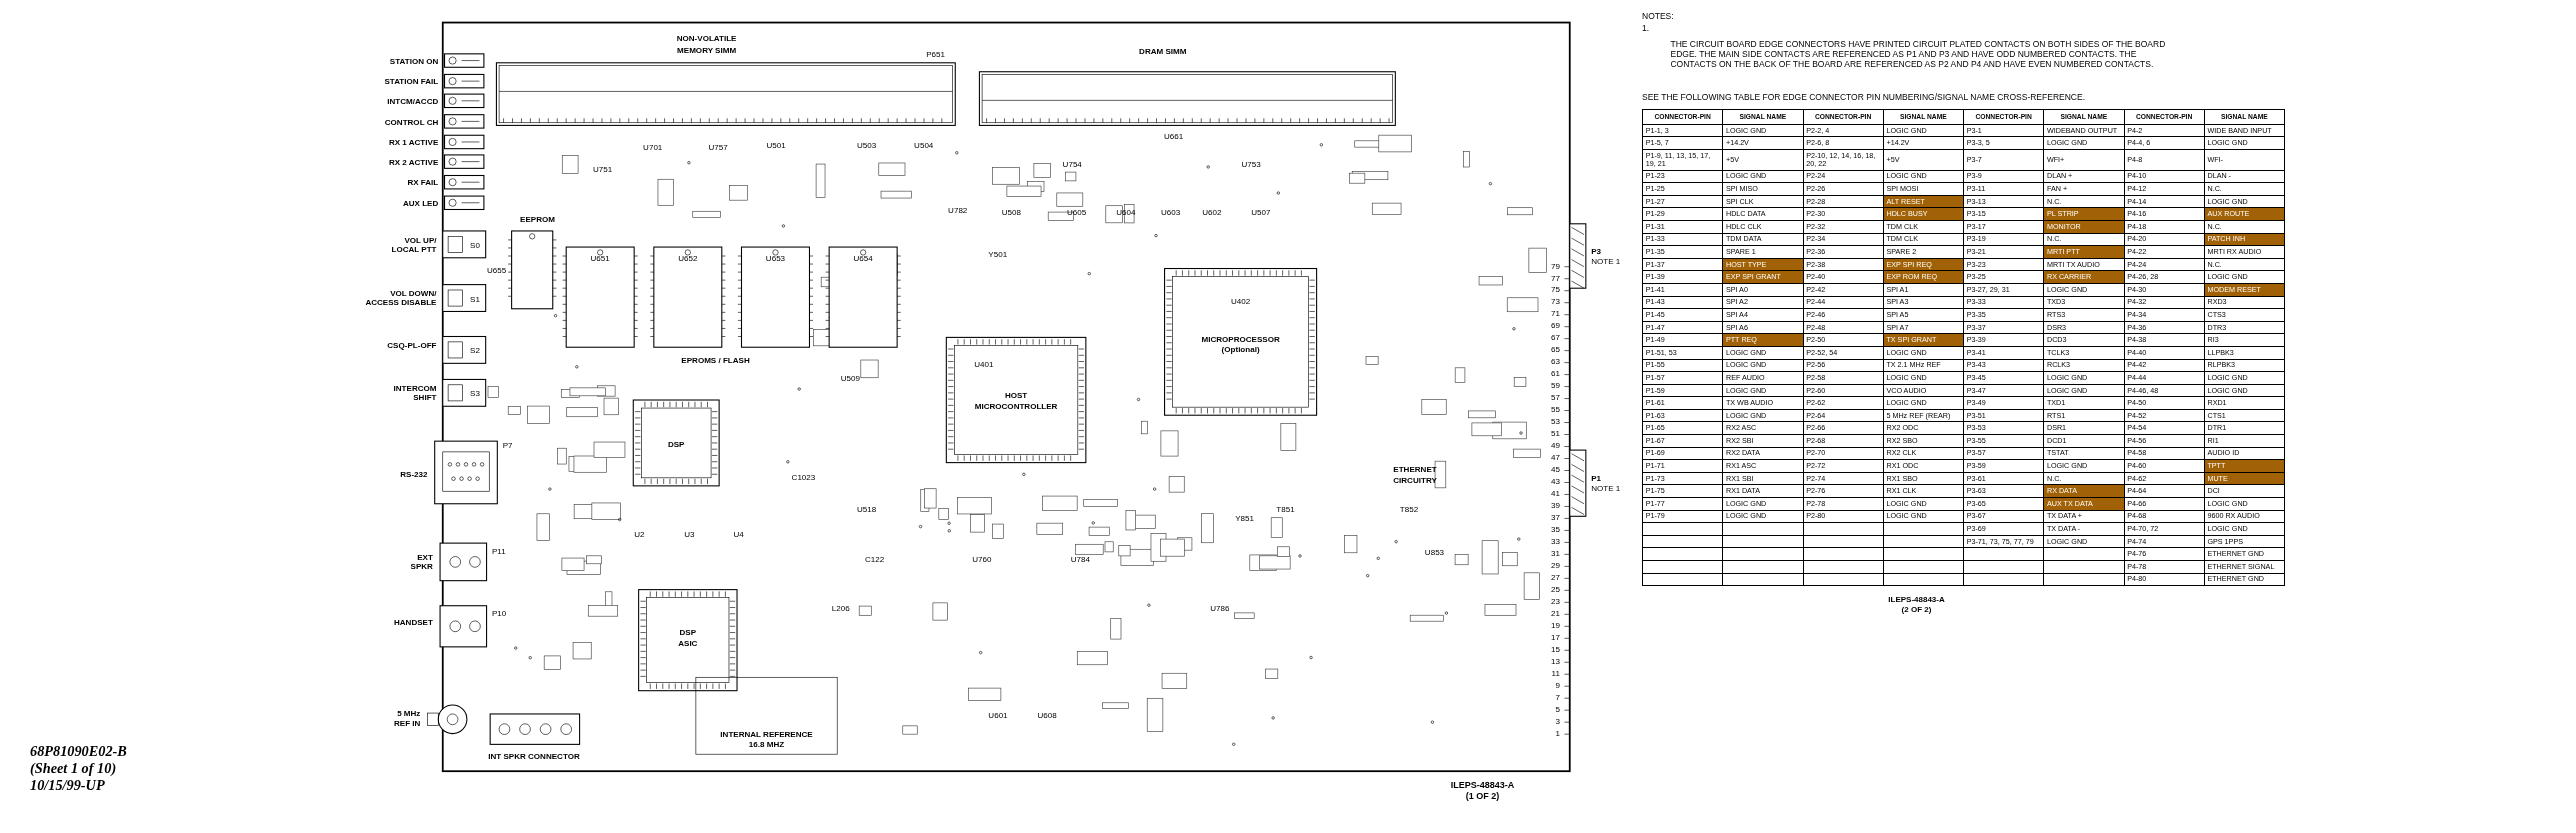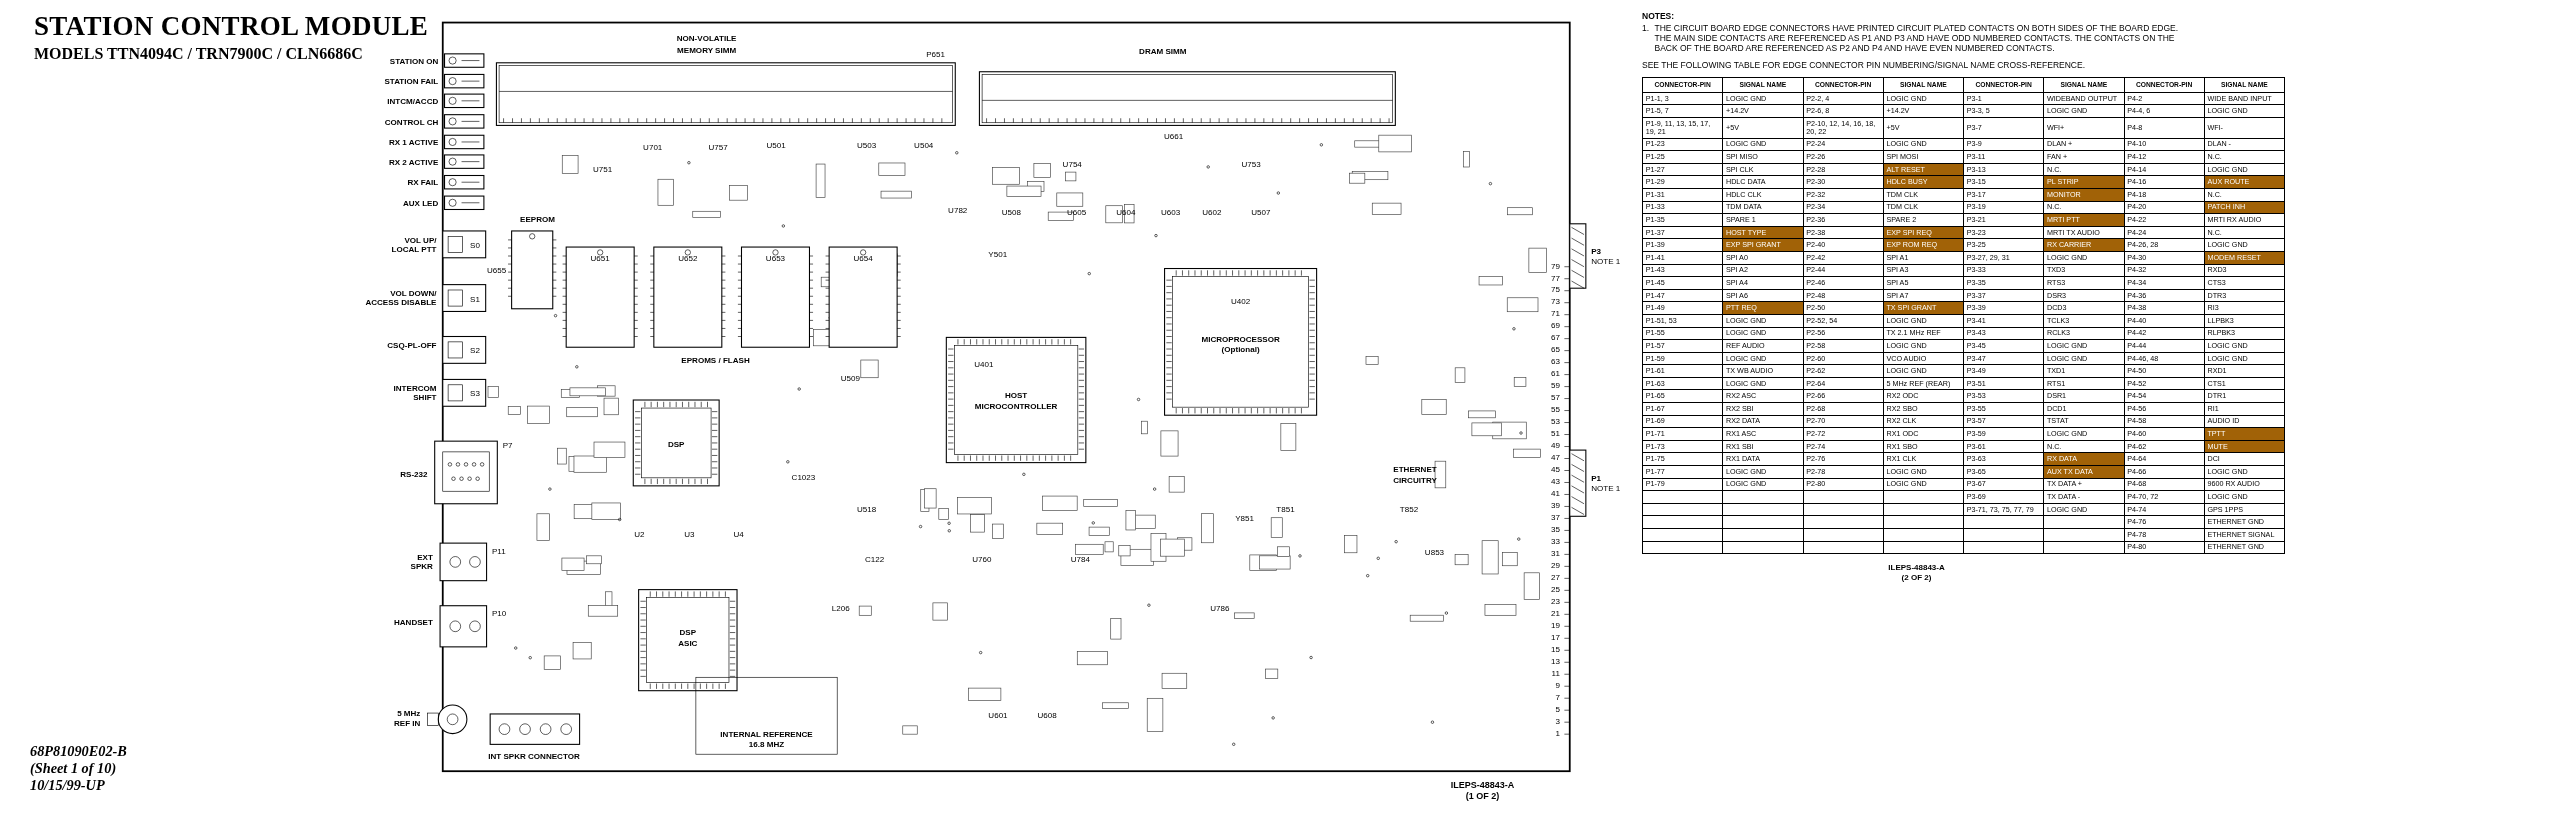--- a/index.html
+++ b/index.html
@@ -19,23 +19,23 @@
 
   .title-block{position:absolute;left:34px;top:10.7px}
   .title-block h1{margin:0;font:bold 27px "Liberation Serif",serif;letter-spacing:0.3px}
   .title-block h2{margin:3.6px 0 0;font:bold 16px "Liberation Serif",serif}
   .doc-id{position:absolute;left:30px;top:743px;font:italic bold 14.3px "Liberation Serif",serif;line-height:17px}
   .board-ref{position:absolute;left:1420px;top:780px;width:125px;text-align:center;
              font-size:9px;font-weight:bold;line-height:10.7px}
 
   .right-panel{position:absolute;left:1642px;top:10.7px;width:549px;background:#fff}
   .notes{font-size:8.5px;line-height:10.3px}
-  .notes-title{font-weight:bold}
+  .notes-title{font-weight:normal}
   .note-row{display:flex;gap:5.4px;margin-top:1.8px}
-  .note-row p{margin:0}
+  .note-row p{margin:16px}
   .see{margin:6.3px 0 7.2px}
   table{border-collapse:collapse;width:643px;table-layout:fixed;border:1.8px solid #000}
   th,td{border:0.9px solid #000;font-size:7.2px;line-height:8px;padding:1.8px 2.7px;vertical-align:middle;
         word-wrap:break-word}
   th{font-size:6.7px;text-align:center;padding:2.7px 0.9px}
   td.inv{background:#a16207;color:#fff}
   .table-caption{margin-top:9px;text-align:center;font-weight:bold;font-size:8px;line-height:9.8px}
 </style>
 </head>
 <body>
@@ -1068,24 +1068,20 @@
         <line x1="1757" y1="519" x2="1771" y2="527" class="thin"></line>
         <line x1="1757" y1="531" x2="1771" y2="539" class="thin"></line>
         <line x1="1757" y1="543" x2="1771" y2="551" class="thin"></line>
         <line x1="1757" y1="555" x2="1771" y2="563" class="thin"></line>
         <line x1="1757" y1="567" x2="1771" y2="575" class="thin"></line>
         <text x="1779" y="538" text-anchor="start" font-size="8" font-weight="bold">P1</text>
         <text x="1779" y="549" text-anchor="start" font-size="7">NOTE 1</text>
       </g>
     </svg>
 
-  <header class="title-block">
-    <h1>STATION CONTROL MODULE</h1>
-    <h2>MODELS TTN4094C / TRN7900C / CLN6686C</h2>
-  </header>
 
   <div class="doc-id">
     <div>68P81090E02-B</div>
     <div>(Sheet 1 of 10)</div>
     <div>10/15/99-UP</div>
   </div>
 
   <div class="board-ref">
     <div>ILEPS-48843-A</div>
     <div>(1 OF 2)</div>

